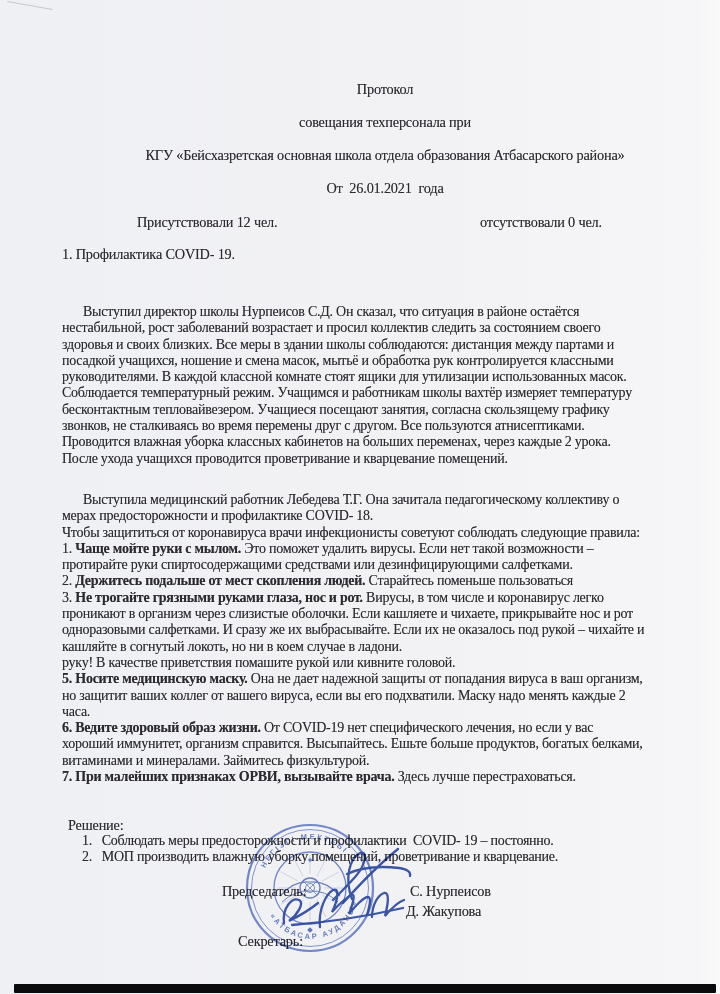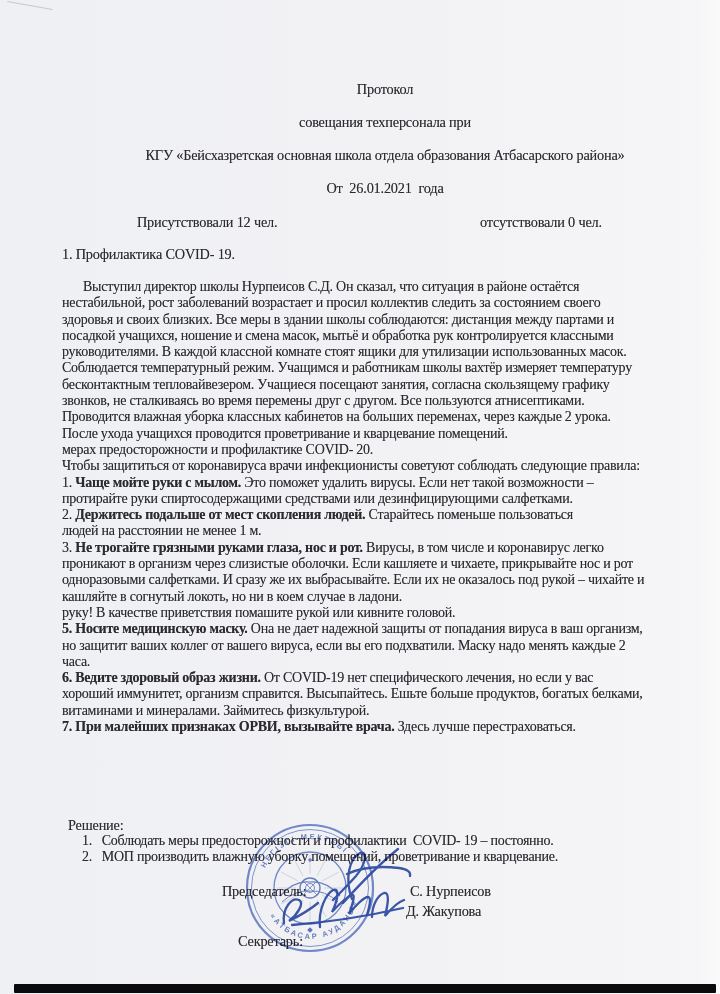--- a/index.html
+++ b/index.html
@@ -19,21 +19,21 @@
     position:absolute;font-size:14.3px;white-space:pre;letter-spacing:-0.2px;
     text-shadow:0 0 .5px rgba(45,45,55,.45);
   }
   .lines{position:absolute;}
   .doc-line{
     display:block;white-space:pre;height:16.3px;line-height:16.3px;
     font-size:14px;letter-spacing:-0.25px;
     text-shadow:0 0 .5px rgba(45,45,55,.45);
   }
   .doc-line .b{font-weight:bold;}
-  .doc-line.ind{padding-left:21px;}
+  .doc-line.ind{padding-left:21px;margin-top:25px;}
   .scan-bar{
     position:absolute;left:14px;top:984px;width:702px;height:9px;
     background:#0b0b0d;border-radius:1px;
   }
   .scratch{
     position:absolute;left:6px;top:5px;width:46px;height:10px;
     border-top:1px solid rgba(110,110,120,.30);
     transform:rotate(10deg);
   }
   .overlay{position:absolute;left:0;top:0;pointer-events:none;}
@@ -60,26 +60,26 @@
       <div class="doc-line ind"><span>Выступил директор школы Нурпеисов С.Д. Он сказал, что ситуация в районе остаётся</span></div>
       <div class="doc-line"><span>нестабильной, рост заболеваний возрастает и просил коллектив следить за состоянием своего</span></div>
       <div class="doc-line"><span>здоровья и своих близких. Все меры в здании школы соблюдаются: дистанция между партами и</span></div>
       <div class="doc-line"><span>посадкой учащихся, ношение и смена масок, мытьё и обработка рук контролируется классными</span></div>
       <div class="doc-line"><span>руководителями. В каждой классной комнате стоят ящики для утилизации использованных масок.</span></div>
       <div class="doc-line"><span>Соблюдается температурный режим. Учащимся и работникам школы вахтёр измеряет температуру</span></div>
       <div class="doc-line"><span>бесконтактным тепловайвезером. Учащиеся посещают занятия, согласна скользящему графику</span></div>
       <div class="doc-line"><span>звонков, не сталкиваясь во время перемены друг с другом. Все пользуются атнисептиками.</span></div>
       <div class="doc-line"><span>Проводится влажная уборка классных кабинетов на больших переменах, через каждые 2 урока.</span></div>
       <div class="doc-line"><span>После ухода учащихся проводится проветривание и кварцевание помещений.</span></div>
-      <div class="doc-line"><span>мерах предосторожности и профилактике COVID- 20.</span></div>
+      <div class="doc-line ind"><span>Выступила медицинский работник Лебедева Т.Г. Она зачитала педагогическому коллективу о</span></div>
+      <div class="doc-line"><span>мерах предосторожности и профилактике COVID- 18.</span></div>
       <div class="doc-line"><span>Чтобы защититься от коронавируса врачи инфекционисты советуют соблюдать следующие правила:</span></div>
       <div class="doc-line"><span>1. </span><span class="b">Чаще мойте руки с мылом.</span><span> Это поможет удалить вирусы. Если нет такой возможности –</span></div>
       <div class="doc-line"><span>протирайте руки спиртосодержащими средствами или дезинфицирующими салфетками.</span></div>
       <div class="doc-line"><span>2. </span><span class="b">Держитесь подальше от мест скопления людей.</span><span> Старайтесь поменьше пользоваться</span></div>
-      <div class="doc-line"><span>людей на расстоянии не менее 1 м.</span></div>
       <div class="doc-line"><span>3. </span><span class="b">Не трогайте грязными руками глаза, нос и рот.</span><span> Вирусы, в том числе и коронавирус легко</span></div>
       <div class="doc-line"><span>проникают в организм через слизистые оболочки. Если кашляете и чихаете, прикрывайте нос и рот</span></div>
       <div class="doc-line"><span>одноразовыми салфетками. И сразу же их выбрасывайте. Если их не оказалось под рукой – чихайте и</span></div>
       <div class="doc-line"><span>кашляйте в согнутый локоть, но ни в коем случае в ладони.</span></div>
       <div class="doc-line"><span>руку! В качестве приветствия помашите рукой или кивните головой.</span></div>
       <div class="doc-line"><span class="b">5. Носите медицинскую маску.</span><span> Она не дает надежной защиты от попадания вируса в ваш организм,</span></div>
       <div class="doc-line"><span>но защитит ваших коллег от вашего вируса, если вы его подхватили. Маску надо менять каждые 2</span></div>
       <div class="doc-line"><span>часа.</span></div>
       <div class="doc-line"><span class="b">6. Ведите здоровый образ жизни.</span><span> От COVID-19 нет специфического лечения, но если у вас</span></div>
       <div class="doc-line"><span>хороший иммунитет, организм справится. Высыпайтесь. Ешьте больше продуктов, богатых белками,</span></div>

